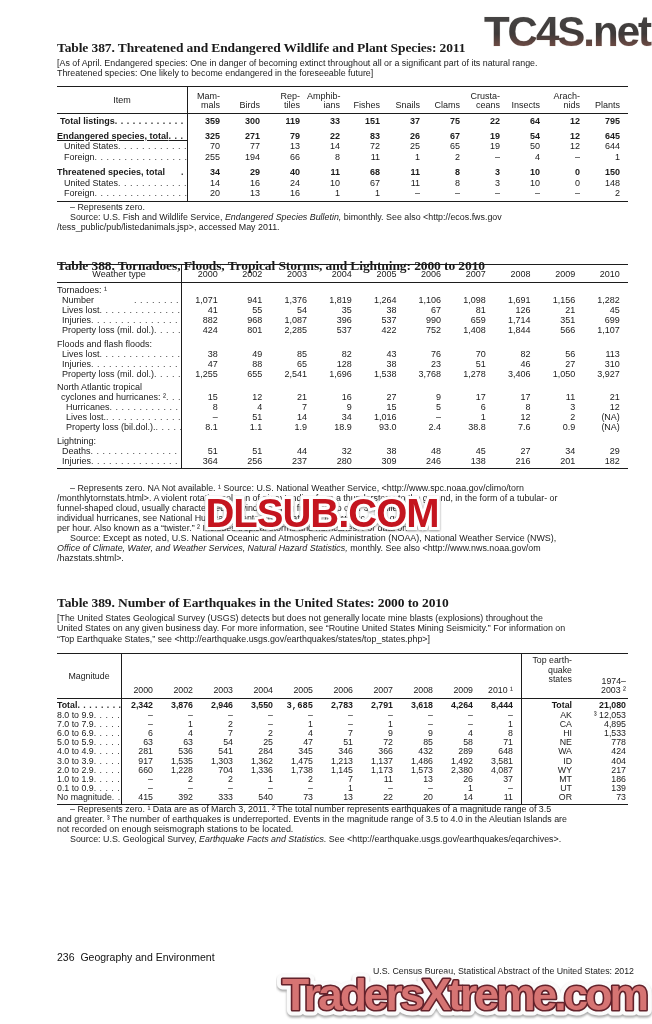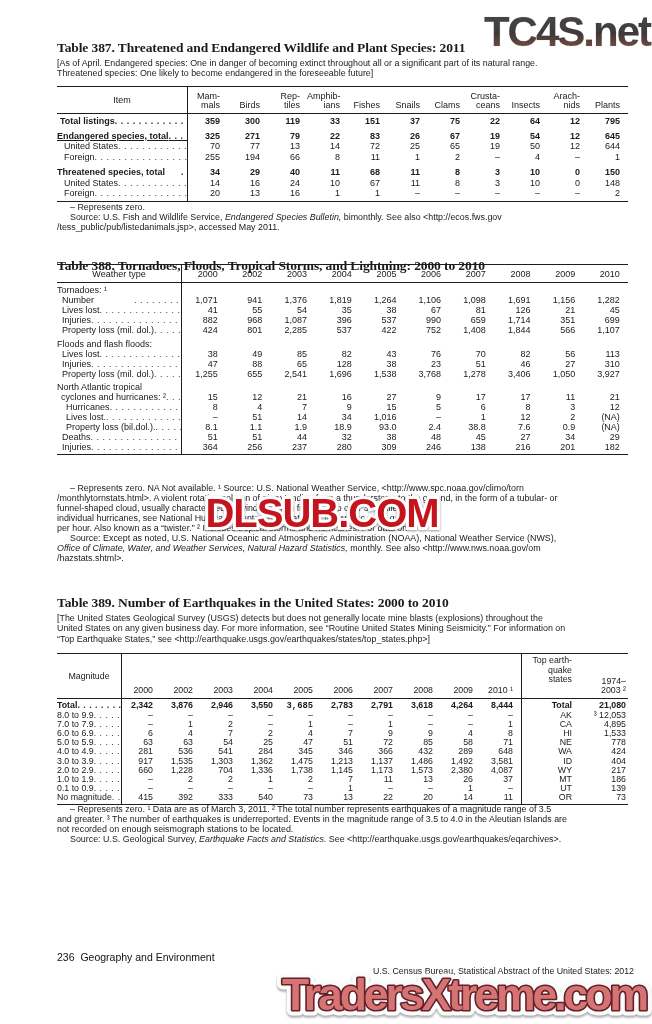--- a/index.html
+++ b/index.html
@@ -405,20 +405,25 @@
           <span class="cell" style="width: 44.7px; padding-right: 8px;">1.1</span>
           <span class="cell" style="width: 44.7px; padding-right: 8px;">1.9</span>
           <span class="cell" style="width: 44.7px; padding-right: 8px;">18.9</span>
           <span class="cell" style="width: 44.7px; padding-right: 8px;">93.0</span>
           <span class="cell" style="width: 44.7px; padding-right: 8px;">2.4</span>
           <span class="cell" style="width: 44.7px; padding-right: 8px;">38.8</span>
           <span class="cell" style="width: 44.7px; padding-right: 8px;">7.6</span>
           <span class="cell" style="width: 44.7px; padding-right: 8px;">0.9</span>
           <span class="cell" style="width: 44.7px; padding-right: 8px;">(NA)</span>
         </div>
+        <div class="trow" style="margin-top: 3.5px;">
+          <span class="stub" style="width: 124px;">
+            <span class="lbl" style="padding-left: 0px;">Lightning:</span>
+          </span>
+        </div>
         <div class="trow">
           <span class="stub" style="width: 124px;">
             <span class="lbl" style="padding-left: 5px;">Deaths</span>
             <span class="dots"></span>
           </span>
           <span class="cell" style="width: 44.7px; padding-right: 8px;">51</span>
           <span class="cell" style="width: 44.7px; padding-right: 8px;">51</span>
           <span class="cell" style="width: 44.7px; padding-right: 8px;">44</span>
           <span class="cell" style="width: 44.7px; padding-right: 8px;">32</span>
           <span class="cell" style="width: 44.7px; padding-right: 8px;">38</span>

